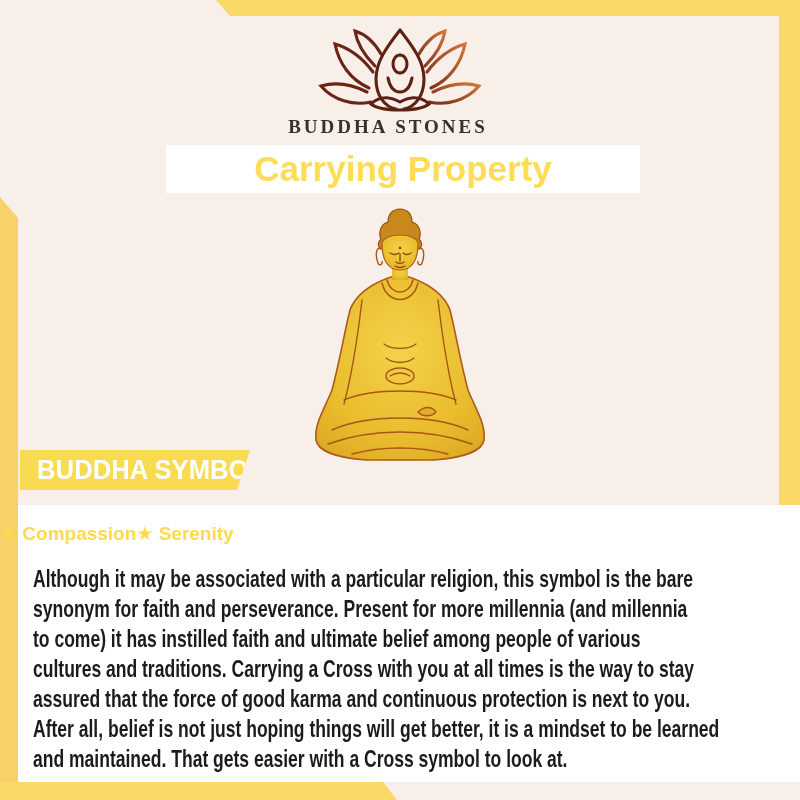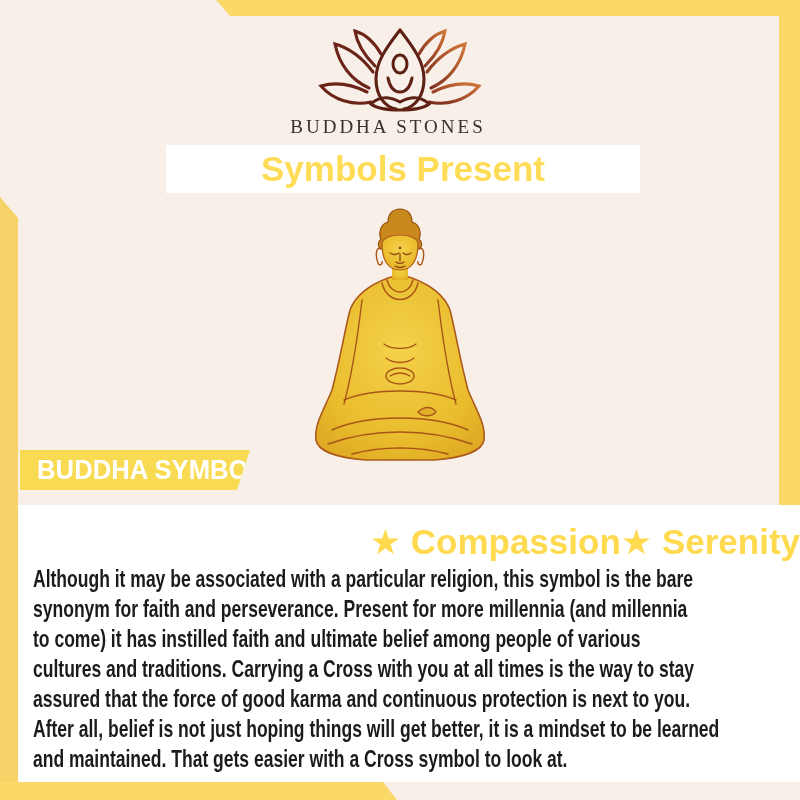--- a/index.html
+++ b/index.html
@@ -21,21 +21,21 @@
     background:#F6D269;
     clip-path:polygon(0 0,18px 21px,18px 603px,0 603px); }
   .bottom-band{ left:0; top:782px; width:397px; height:18px;
     clip-path:polygon(0 0,383px 0,397px 18px,0 18px); }
 
   
   .logo{ position:absolute; left:315px; top:26px; width:170px; height:88px; }
   .brand-name{
     position:absolute; left:0; top:116px; width:776px;
     text-align:center; font-family:"Liberation Serif","DejaVu Serif",serif;
-    font-size:19px; letter-spacing:3px; color:#37302B; font-weight:400;
+    font-size:19px; letter-spacing:3px; color:#37302B; font-weight:700;
   }
 
   
   .title-band{
     position:absolute; left:166px; top:145px; width:474px; height:48px;
     background:#FFFFFF;
   }
   .page-title{
     width:100%; height:100%; text-align:center; line-height:48px;
     font-size:35px; font-weight:bold; color:#FFDC55; letter-spacing:0;
@@ -55,22 +55,22 @@
     font-size:27px; font-weight:600; color:#FFFFFF;
     transform:scaleX(.95); transform-origin:left center; white-space:nowrap;
   }
 
   
   .content{
     position:absolute; left:18px; top:505px; width:782px; height:277px;
     background:#FFFFFF;
   }
   .props-heading{
-    position:absolute; left:-18px; top:17px; width:800px; text-align:right;
-    font-size:35px; font-weight:bold; color:#FFD94E;
+    position:absolute; left:-18px; top:17px; width:800px; text-align:left;
+    font-size:19px; font-weight:bold; color:#FFD94E;
   }
   .description{ position:absolute; left:15px; top:59px; width:760px; }
   .description .line{
     font-size:24px; font-weight:bold; color:#1B1B1B; line-height:30px;
     white-space:nowrap; transform:scaleX(.73); transform-origin:left center;
   }
 </style>
 </head>
 <body>
 
@@ -107,21 +107,21 @@
         <ellipse cx="85" cy="38" rx="7" ry="9"></ellipse>
         <path d="M73,52 C75,62 80,66 85,66 C90,66 95,62 97,52"></path>
         <path d="M56,78 C66,68 78,72 85,76 C92,72 104,68 114,78 C104,86 66,86 56,78 Z"></path>
       </g>
     </g>
   </svg>
 
   <div class="brand-name">BUDDHA STONES</div>
 
   <div class="title-band">
-    <div class="page-title">Symbols Present</div>
+    <div class="page-title">Carrying Property</div>
   </div>
 
   <svg class="buddha" viewBox="0 0 216 266" aria-hidden="true">
     <defs>
       <radialGradient id="gold" cx="0.5" cy="0.4" r="0.8">
         <stop offset="0" stop-color="#F4D24A"></stop>
         <stop offset="0.6" stop-color="#E9BC2D"></stop>
         <stop offset="1" stop-color="#D9A21F"></stop>
       </radialGradient>
     </defs>

